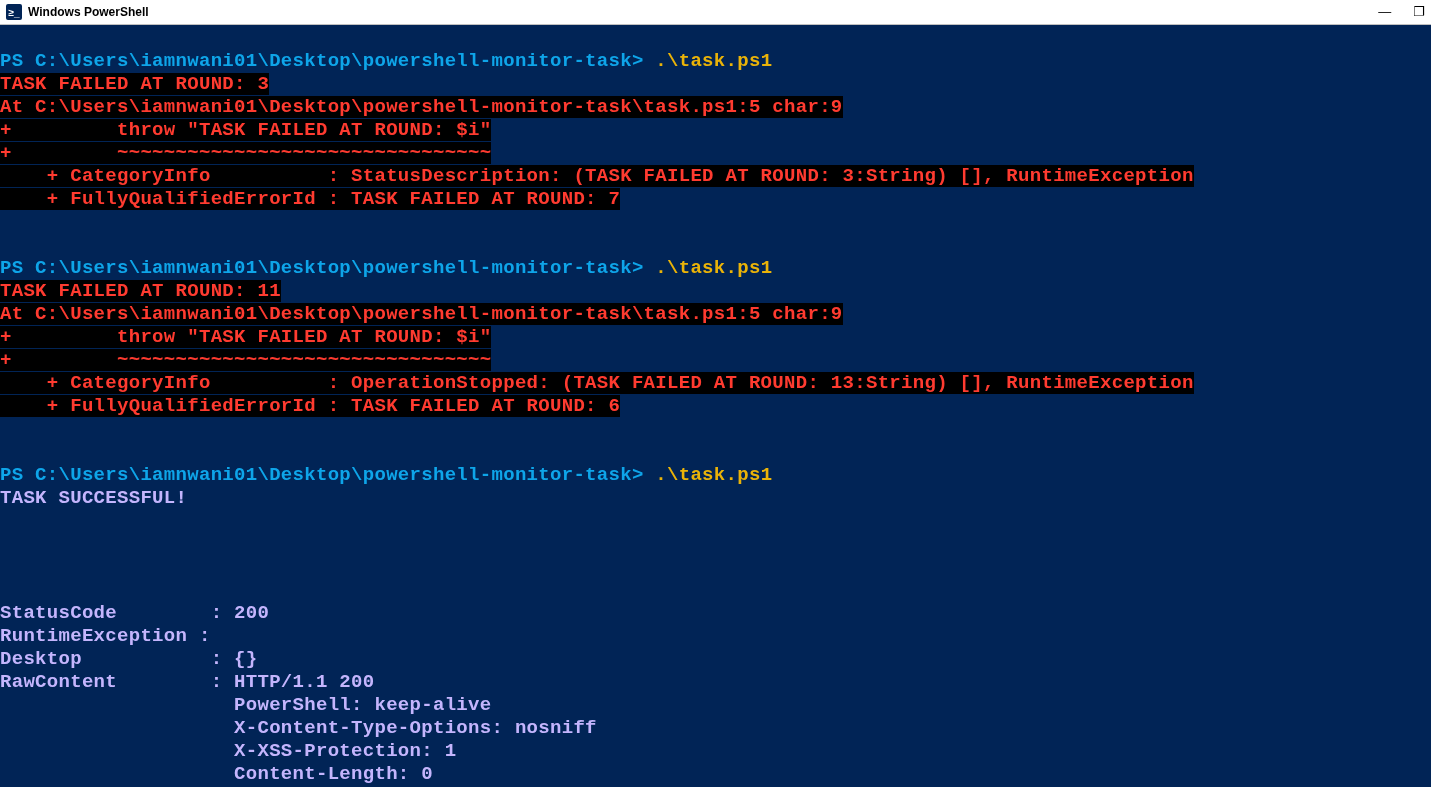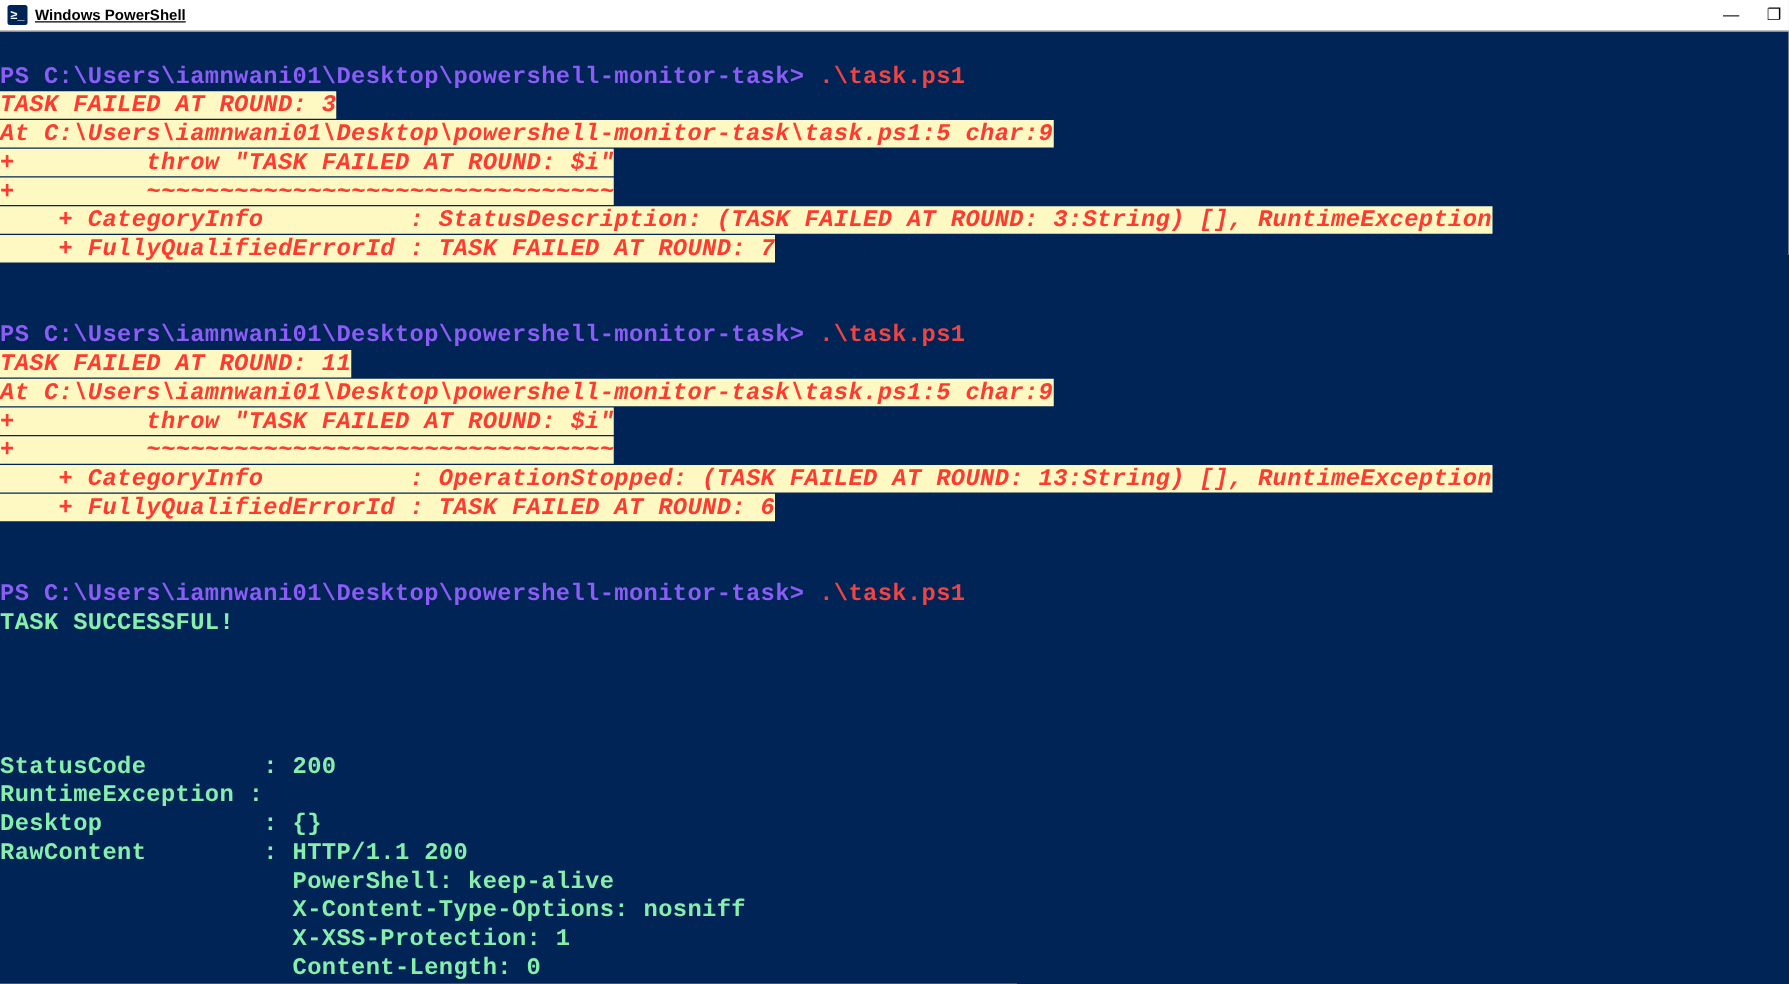--- a/index.html
+++ b/index.html
@@ -30,21 +30,20 @@
     align-items: center;
     justify-content: center;
     margin-right: 6px;
     color: #ffffff;
     font-size: 10px;
     font-weight: bold;
     border-radius: 2px;
   }
   .titlebar .title-text {
     font-weight: 600;
-    text-decoration: underline;
   }
   .window-controls {
     position: absolute;
     right: 6px;
     top: 0;
     height: 24px;
     display: flex;
     align-items: center;
     gap: 22px;
     font-size: 13px;
@@ -62,32 +61,31 @@
     font-size: 19px;
     line-height: 23px;
     font-weight: 600;
     color: #ffffff;
     white-space: pre;
     overflow: hidden;
     padding: 2px 0 0 0;
     letter-spacing: 0.3px;
   }
   .prompt {
-    color: #8b5cf6;
+    color: #0ea5e9;
   }
   .cmd {
-    color: #ef4444;
+    color: #eab308;
   }
   .err {
     color: #ff3b30;
-    background: #fef9c3;
-    font-style: italic;
+    background: #000000;
   }
   .white {
-    color: #86efac;
+    color: #c4b5fd;
     margin-top: 24px;
   }
   .blank {
     height: 23px;
   }
 </style>
 </head>
 <body>
 
 <div class="titlebar">

